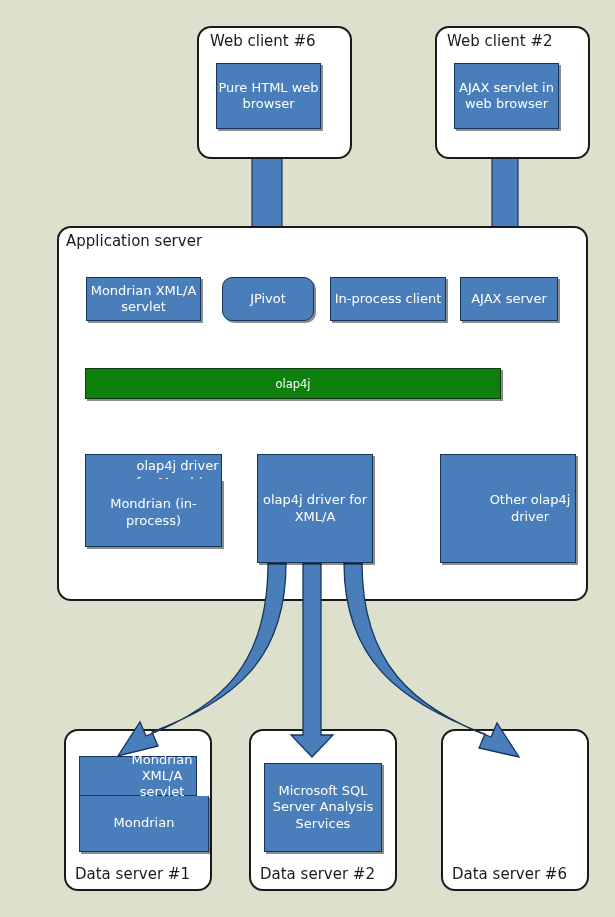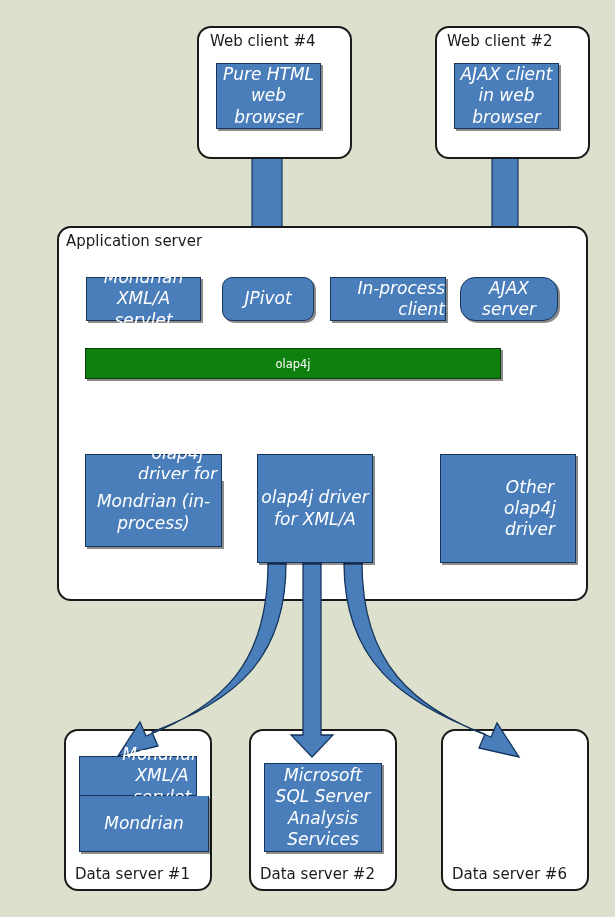--- a/index.html
+++ b/index.html
@@ -39,25 +39,24 @@
   .blue-box {
     position: absolute;
     background: #4a7ebb;
     border: 1px solid #15355c;
     box-sizing: border-box;
     display: flex;
     align-items: center;
     justify-content: center;
     text-align: center;
     color: #ffffff;
-    font-size: 17px;
+    font-size: 13px;
     line-height: 1.25;
     z-index: 5;
     box-shadow: 2px 2px 0 rgba(0,0,0,0.45);
-    font-style: italic;
   }
   .blue-box.split-top {
     box-shadow: none;
     padding-left: 48px;
   }
   .blue-box.split-bottom {
     box-shadow: 2px 2px 0 rgba(0,0,0,0.45);
     border-top: none;
   }
   .green-bar {
@@ -108,36 +107,36 @@
     </g>
     <g>
       <path d="M 303 398 L 321 398 L 321 434 L 333 434 L 312 455 L 291 434 L 303 434 Z" fill="#0e800e" stroke="#103a10" stroke-width="1.2"></path>
     </g>
     <g>
       <path d="M 490 398 L 508 398 L 508 434 L 520 434 L 499 455 L 478 434 L 490 434 Z" fill="#0e800e" stroke="#103a10" stroke-width="1.2"></path>
     </g>
   </svg>
 
   <div class="container-box" style="left:197px; top:26px; width:155px; height:133px;"></div>
-  <div class="container-label" style="left:210px; top:32px;">Web client #4</div>
+  <div class="container-label" style="left:210px; top:32px;">Web client #6</div>
   <div class="blue-box" style="left:216px; top:63px; width:105px; height:66px;">Pure HTML web browser</div>
 
   <div class="container-box" style="left:435px; top:26px; width:155px; height:133px;"></div>
   <div class="container-label" style="left:447px; top:32px;">Web client #2</div>
-  <div class="blue-box" style="left:454px; top:63px; width:105px; height:66px;">AJAX client in web browser</div>
+  <div class="blue-box" style="left:454px; top:63px; width:105px; height:66px;">AJAX servlet in web browser</div>
 
   <div class="container-box" style="left:57px; top:226px; width:531px; height:375px;"></div>
   <div class="container-label" style="left:66px; top:232px;">Application server</div>
 
   <div class="blue-box" style="left:86px; top:277px; width:115px; height:44px;">Mondrian XML/A servlet</div>
   <div class="blue-box" style="left:222px; top:277px; width:92px; height:44px;border-radius:10px;">JPivot</div>
   <div class="blue-box" style="left:330px; top:277px; width:116px; height:44px;text-align:right;">In-process client</div>
-  <div class="blue-box" style="left:460px; top:277px; width:98px; height:44px;border-radius:15px;">AJAX server</div>
+  <div class="blue-box" style="left:460px; top:277px; width:98px; height:44px;">AJAX server</div>
 
-  <div class="green-bar" style="left:85px; top:348px; width:416px; height:31px;">olap4j</div>
+  <div class="green-bar" style="left:85px; top:368px; width:416px; height:31px;">olap4j</div>
 
   <div class="blue-box split-top" style="left:85px; top:454px; width:137px; height:41px;">olap4j driver for Mondrian</div>
   <div class="blue-box split-bottom" style="left:85px; top:479px; width:137px; height:68px;">Mondrian (in-process)</div>
 
   <div class="blue-box" style="left:257px; top:454px; width:116px; height:109px;">olap4j driver for XML/A</div>
 
   <div class="blue-box" style="left:440px; top:454px; width:136px; height:109px;padding-left:44px;">Other olap4j driver</div>
 
   <svg style="position:absolute; left:0; top:0; width:615px; height:917px; z-index:4;" viewBox="0 0 615 917" xmlns="http://www.w3.org/2000/svg">
 

